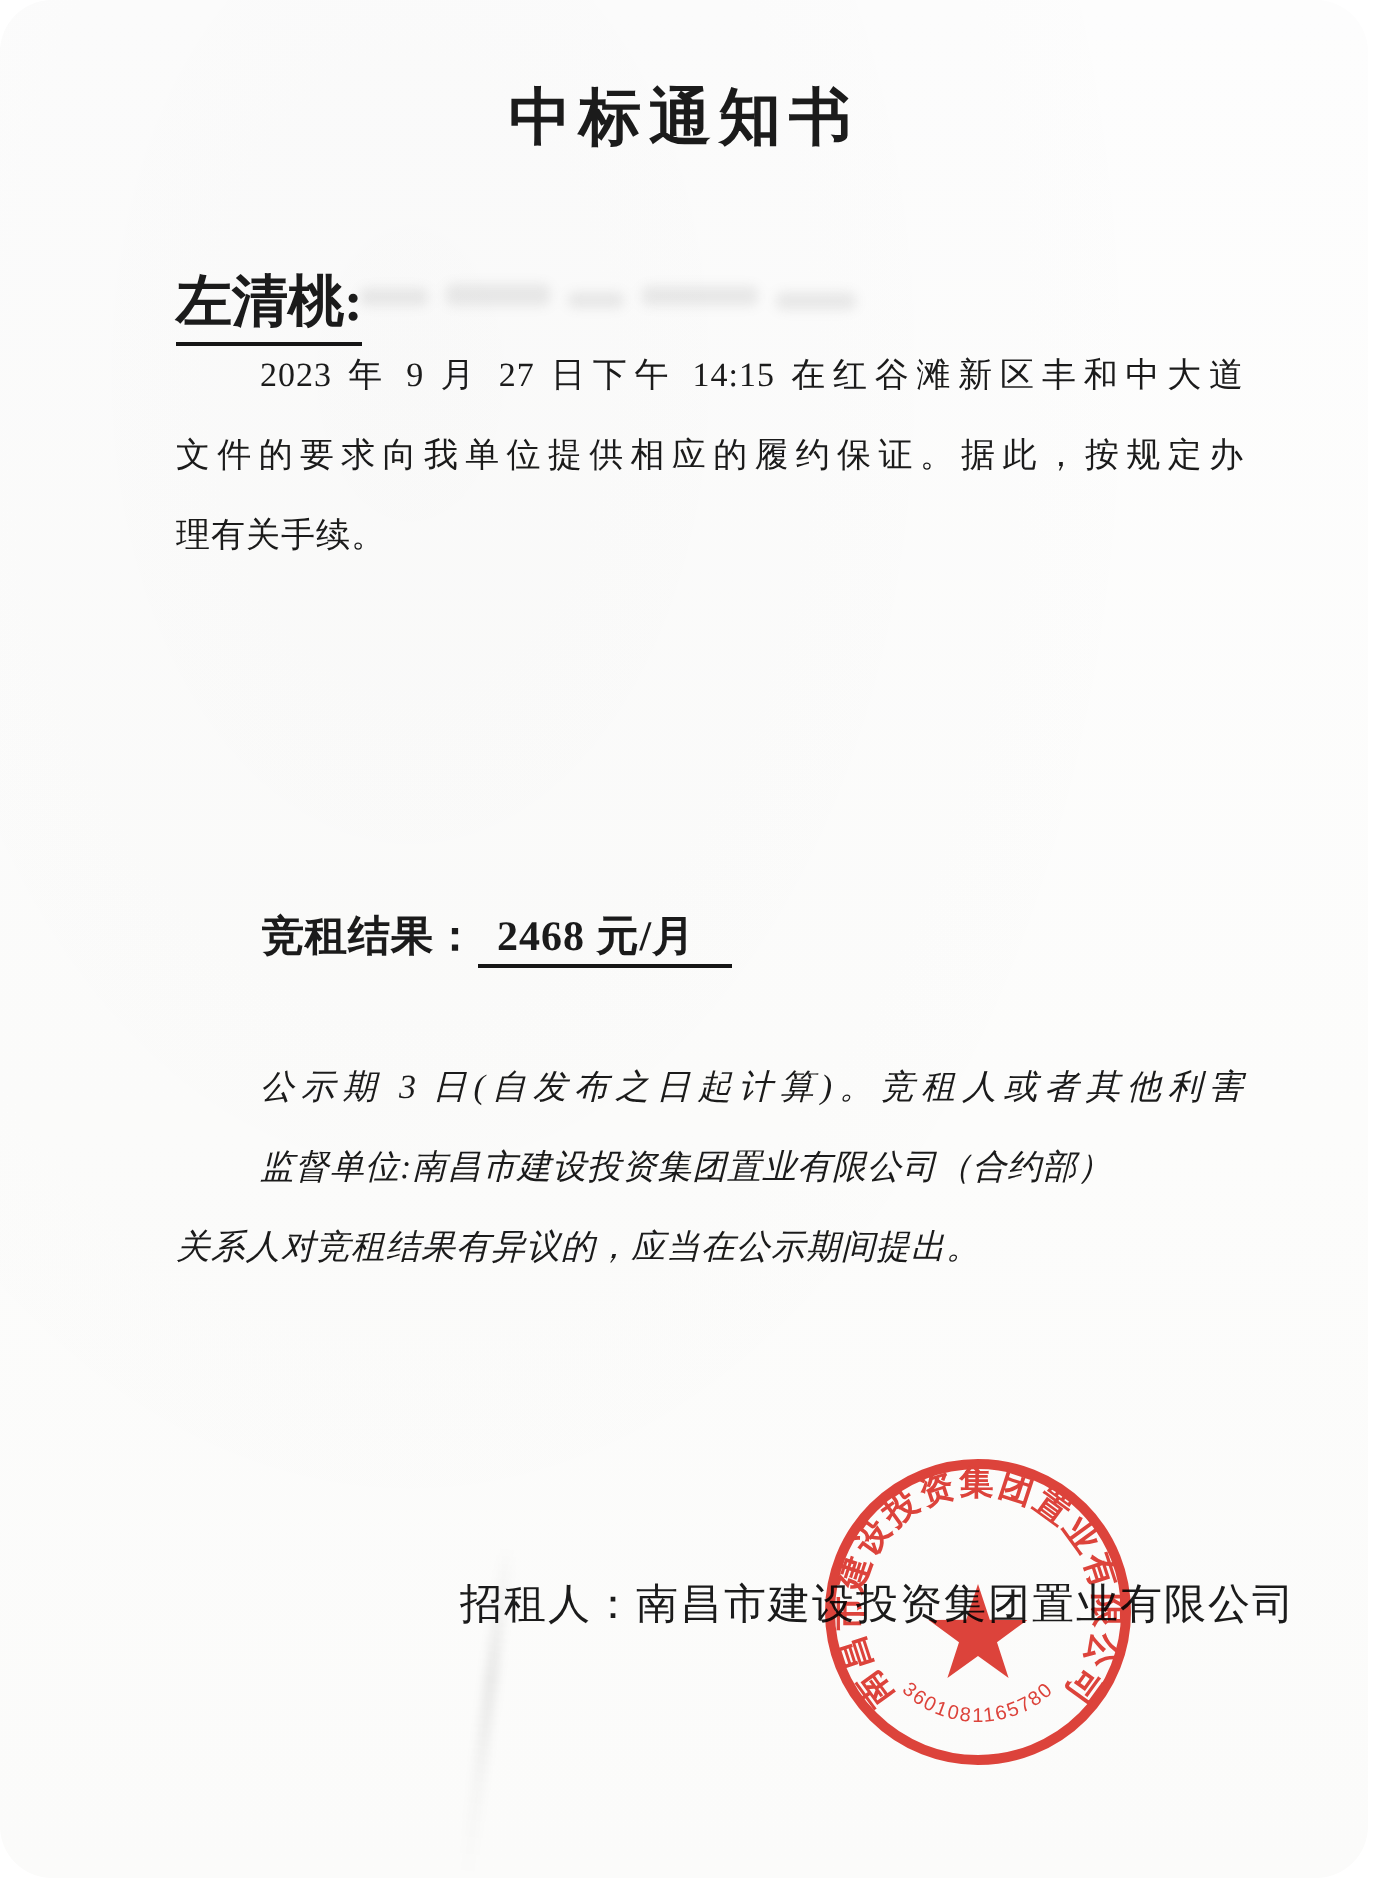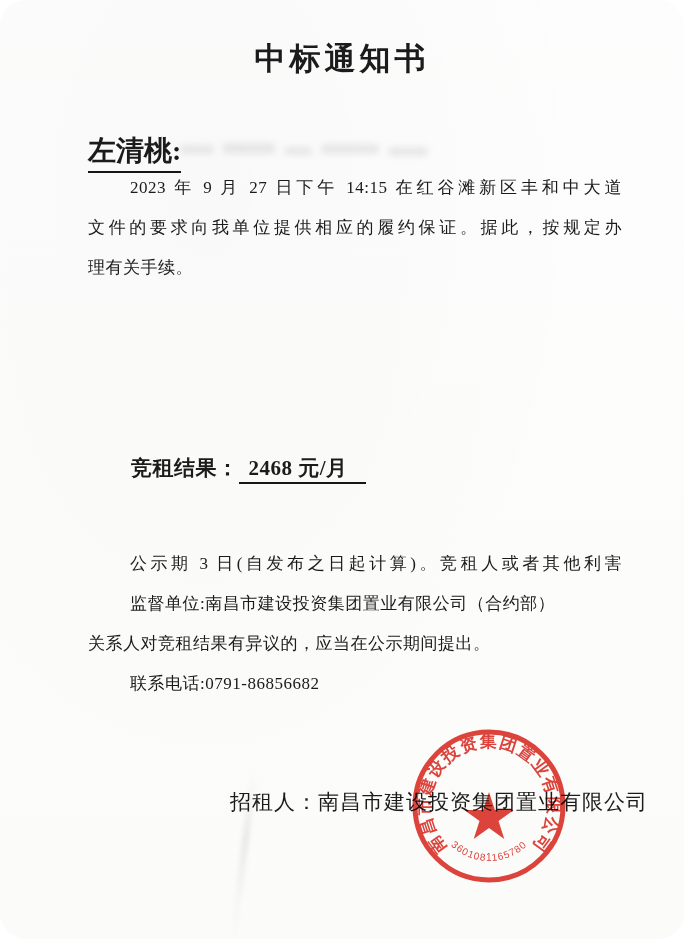--- a/index.html
+++ b/index.html
@@ -34,21 +34,21 @@
     vertical-align:middle;margin-right:9px;
   }
   .ghost i:nth-child(1){width:34px;height:9px;margin-top:2px;}
   .ghost i:nth-child(2){width:52px;height:11px;}
   .ghost i:nth-child(3){width:28px;height:8px;margin-top:6px;}
   .ghost i:nth-child(4){width:58px;height:10px;margin-top:1px;}
   .ghost i:nth-child(5){width:40px;height:9px;margin-top:7px;}
 
   .bodyblock{position:absolute;left:88px;width:534px;font-size:17px;letter-spacing:.5px;}
   .para1{top:168px;}
-  .notice{top:544px;}
+  .notice{top:524px;font-style:italic;}
   .line{
     height:40px;line-height:40px;box-sizing:border-box;
     text-align:justify;text-align-last:justify;
     white-space:nowrap;
   }
   .line.natural{text-align:left;text-align-last:left;}
   .line.indent{padding-left:42px;}
   .em{
     font-weight:bold;
     text-decoration:underline;
@@ -103,21 +103,20 @@
   </div>
 
   <div class="result">
     <span>竞租结果：</span><span class="value">2468 元/月</span>
   </div>
 
   <div class="bodyblock notice">
     <div class="line indent">公示期 3 日(自发布之日起计算)。竞租人或者其他利害</div>
     <div class="line natural indent">监督单位:南昌市建设投资集团置业有限公司（合约部）</div>
     <div class="line natural">关系人对竞租结果有异议的，应当在公示期间提出。</div>
-    <div class="line natural indent">联系电话:0791-86856682</div>
   </div>
 
   <div class="lessor">招租人：南昌市建设投资集团置业有限公司</div>
 
   <div class="crease"></div>
 
   <svg class="seal" viewBox="0 0 200 200" xmlns="http://www.w3.org/2000/svg">
     <defs>
       <path id="ringPath" d="M 58.3,141.7 A 59,59 0 1 1 141.7,141.7" fill="none"></path>
       <path id="codePath" d="M 61.1,138.9 A 55,55 0 0 0 138.9,138.9" fill="none"></path>

